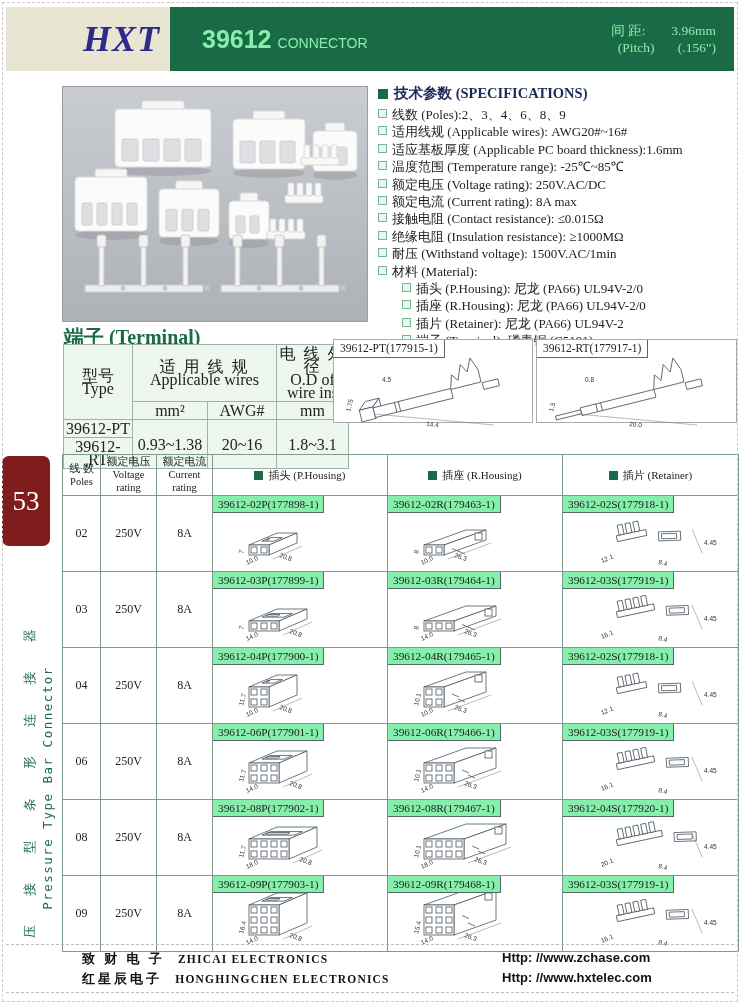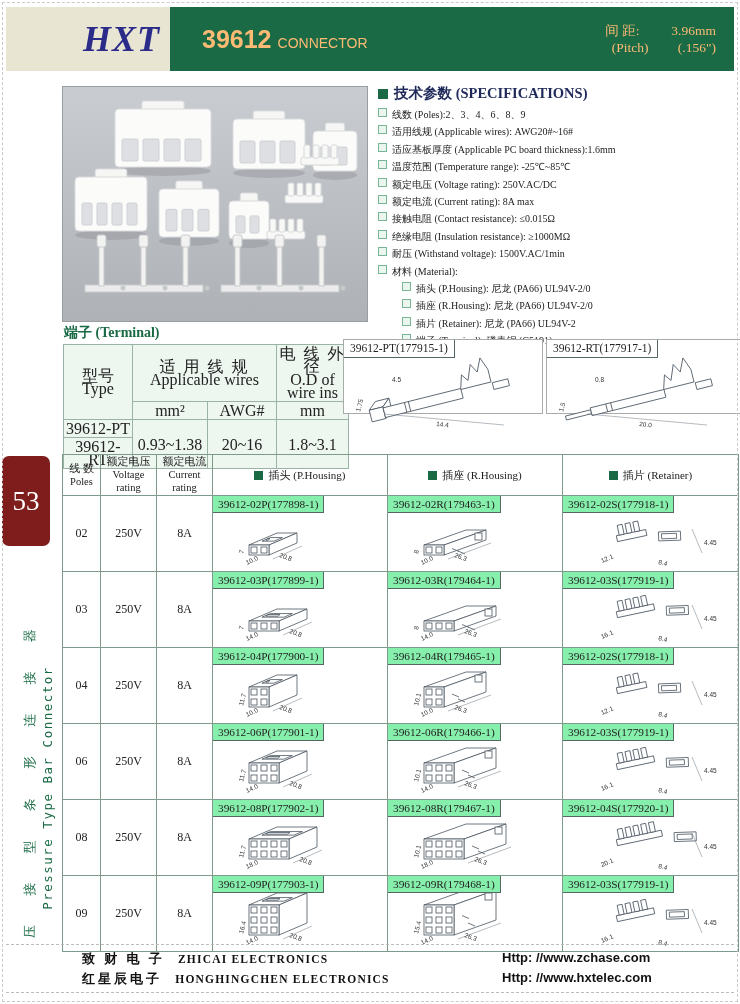--- a/index.html
+++ b/index.html
@@ -4,47 +4,47 @@
 <style>
   html,body{margin:0;padding:0;background:#fff;}
   #page{position:relative;width:740px;height:1004px;background:#fff;overflow:hidden;
         font-family:"Liberation Serif",serif;color:#222;}
   #page::after{content:"";position:absolute;inset:2px;border:1px dashed #c9c9c9;pointer-events:none;}
 
   
   .hdr{position:absolute;top:7px;left:6px;right:6px;height:64px;display:flex;}
   .hdr-logo{width:164px;background:#e8e5d2;display:flex;align-items:center;justify-content:flex-end;padding-right:10px;box-sizing:border-box;}
   .hdr-logo span{font-family:"Liberation Serif",serif;font-style:italic;font-weight:bold;font-size:36px;color:#2b2b8a;letter-spacing:1px;}
-  .hdr-green{flex:1;background:#1a6b45;display:flex;align-items:center;color:#fdba74;}
+  .hdr-green{flex:1;background:#1a6b45;display:flex;align-items:center;color:#86efac;}
   .hdr-title{margin-left:32px;white-space:nowrap;}
   .hdr-title .num{font-family:"Liberation Sans",sans-serif;font-weight:bold;font-size:25px;}
   .hdr-title .rest{font-family:"Liberation Sans",sans-serif;font-size:14px;margin-left:6px;}
   .hdr-pitch{margin-left:auto;margin-right:18px;font-size:13.5px;line-height:17px;}
-  .hdr-pitch .r{display:flex;gap:14px;justify-content:flex-end;}
+  .hdr-pitch .r{display:flex;gap:8px;justify-content:flex-end;}
   .hdr-pitch .lab{min-width:52px;}
 
   
   .photo{position:absolute;left:62px;top:86px;width:306px;height:236px;border:1px solid #9a9da1;background:#bfc2c6;box-sizing:border-box;}
   .photo svg{display:block;}
 
   
   .specs{position:absolute;left:378px;top:84px;width:358px;}
   .specs-title{font-size:14.5px;font-weight:bold;color:#1f2a5a;margin-bottom:3px;white-space:nowrap;}
   .gsq{display:inline-block;width:10px;height:10px;background:#1a6b45;margin-right:6px;vertical-align:-1px;}
-  .spec-item{font-size:10px;line-height:17.4px;color:#222;white-space:nowrap;}
+  .spec-item{font-size:13px;line-height:17.4px;color:#222;white-space:nowrap;}
   .spec-item .osq{display:inline-block;width:7px;height:7px;border:1px solid #76b694;background:#eaf6ee;margin-right:5px;vertical-align:1px;}
   .spec-item.sub{padding-left:24px;}
 
   
-  .term-title{position:absolute;left:64px;top:324px;font-size:14px;font-weight:bold;color:#1a6b45;}
+  .term-title{position:absolute;left:64px;top:324px;font-size:20px;font-weight:bold;color:#1a6b45;}
   .term-table{position:absolute;left:63px;top:344px;border-collapse:collapse;table-layout:fixed;background:#edf6ef;}
   .term-table th,.term-table td{border:1px solid #9ab3a5;font-weight:normal;text-align:center;font-size:16px;line-height:13px;padding:2px 2px;color:#222;}
   .term-table .cn{letter-spacing:2px;}
 
-  .tdraw{position:absolute;top:339px;height:75px;border:1px solid #a9aaac;background:#fff;box-sizing:border-box;margin-left:10px;}
+  .tdraw{position:absolute;top:339px;height:84px;border:1px solid #a9aaac;background:#fff;box-sizing:border-box;}
   .tdraw .pn-label{position:absolute;top:0;left:0;border:1px solid #566;border-top:none;border-left:none;background:#fff;
                    font-size:11.5px;line-height:15px;padding:1px 6px;white-space:nowrap;}
   .tdraw svg{position:absolute;left:0;top:14px;}
 
   
   .main-table{position:absolute;left:62px;top:446px;border-collapse:collapse;table-layout:fixed;width:676px;margin-top:8px;}
   .main-table th,.main-table td{border:1px solid #7d9b8b;padding:0;}
   .main-table thead th{font-weight:normal;font-size:11px;line-height:12.5px;text-align:center;height:40px;color:#222;}
   .hdr-cell-en{font-size:10.5px;}
   .ph-head{font-size:12px;}

